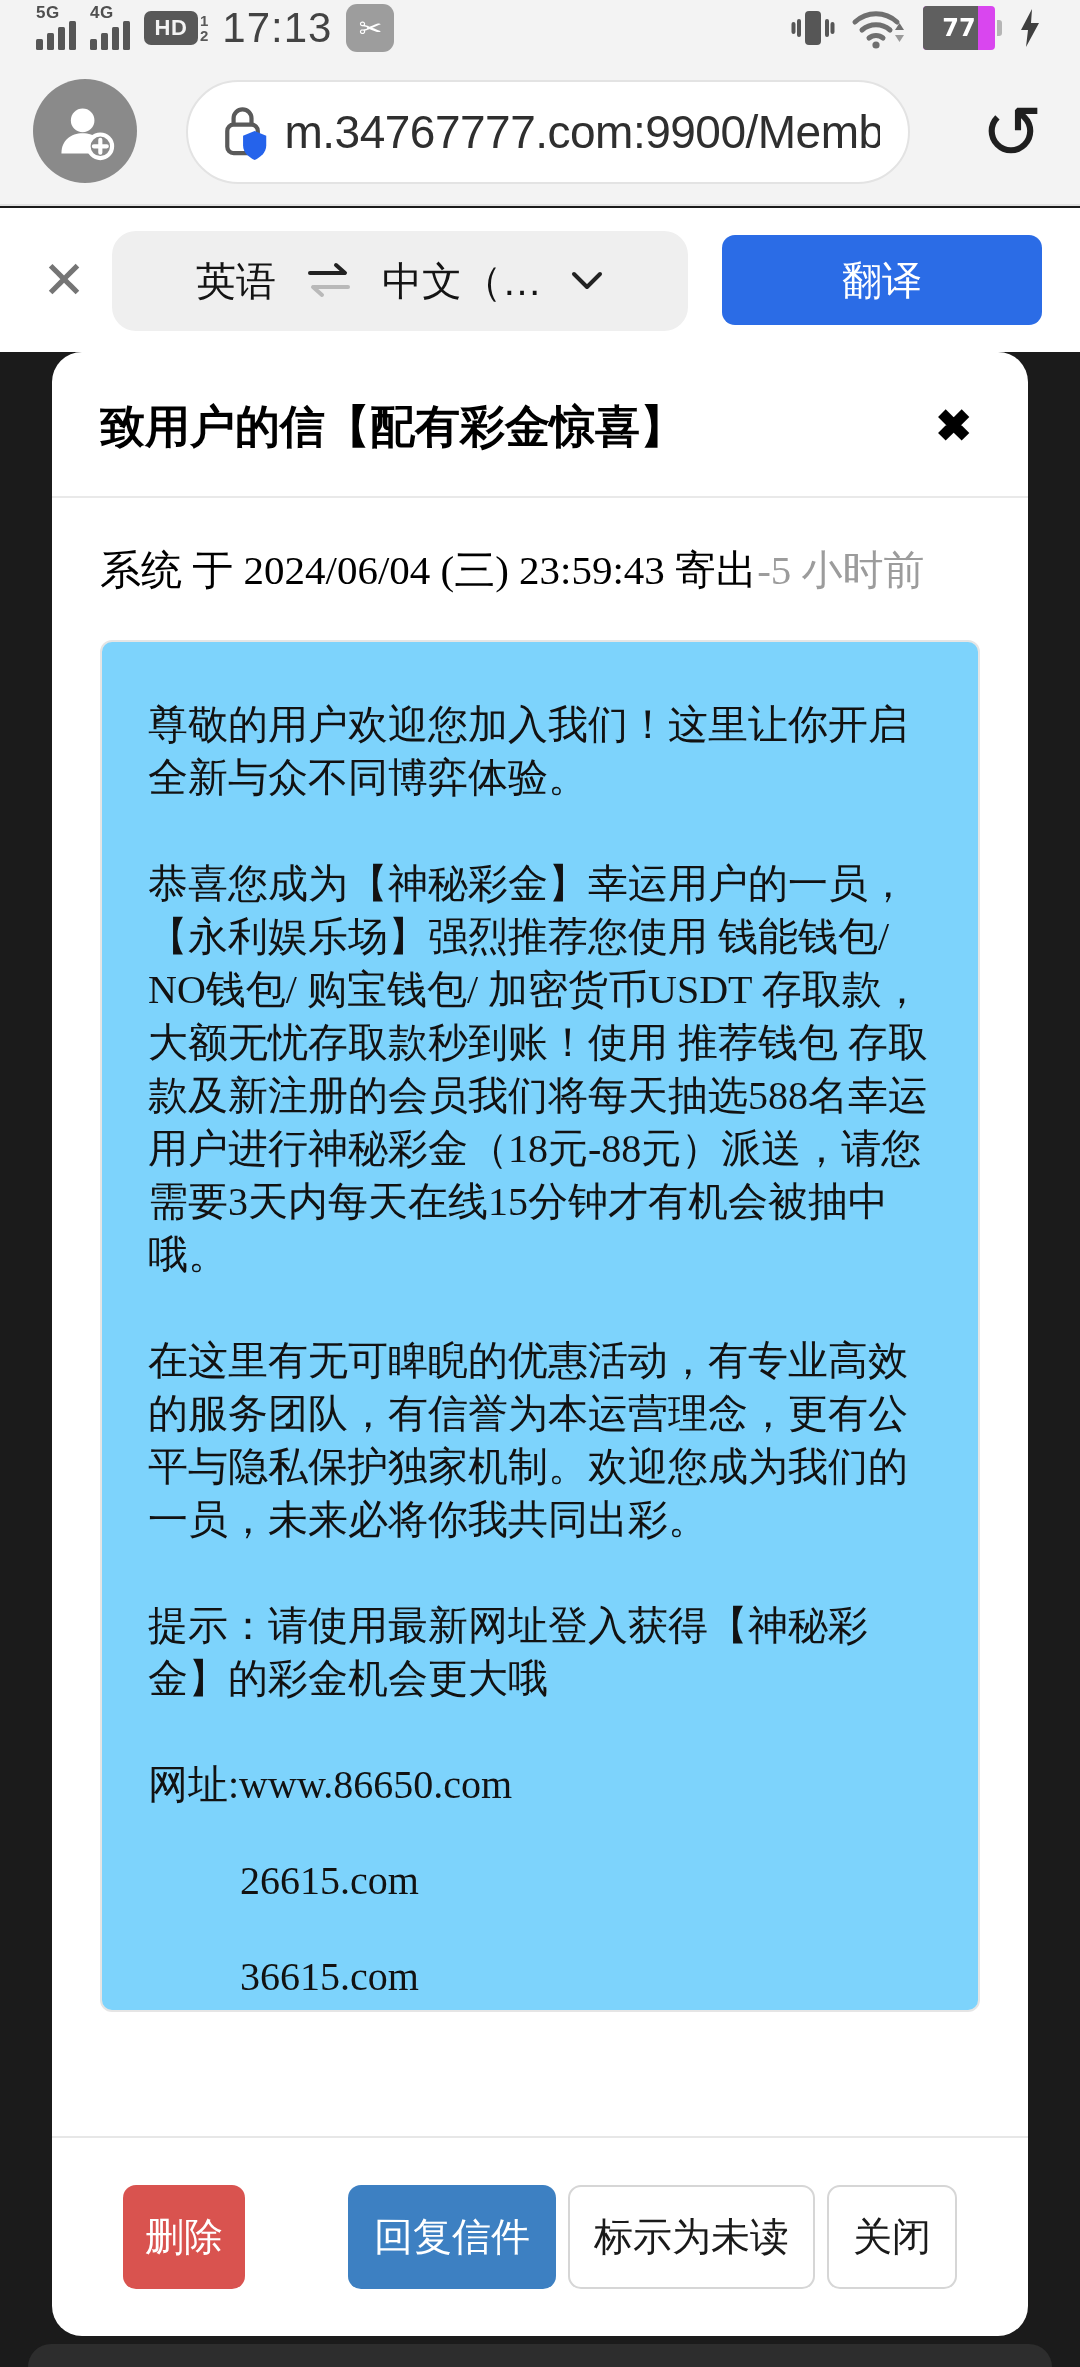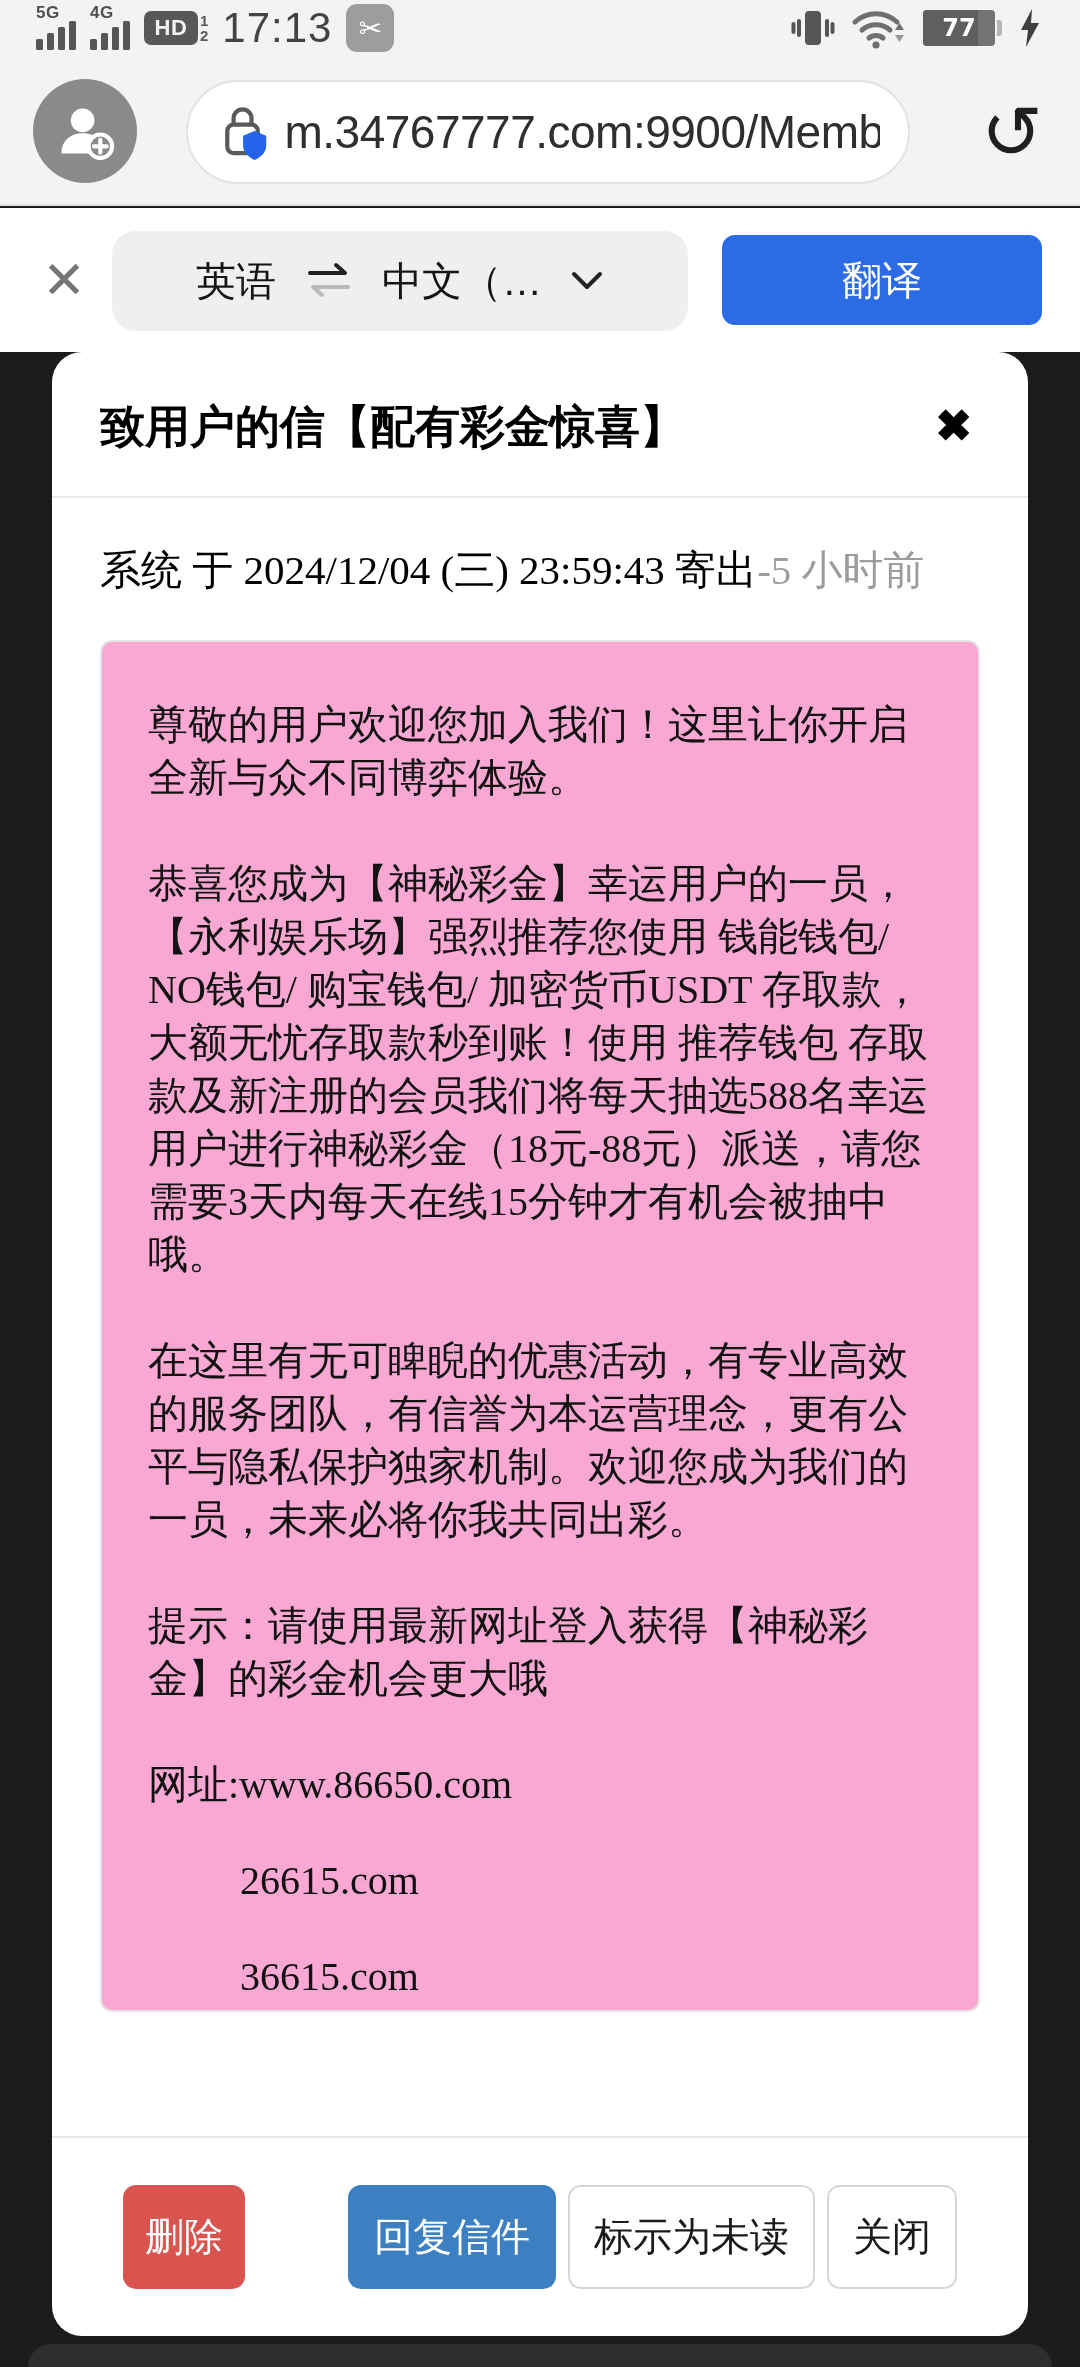--- a/index.html
+++ b/index.html
@@ -18,21 +18,21 @@
   .b1{height:11px}.b2{height:17px}.b3{height:23px}.b4{height:29px}
   .hd-wrap { display:flex; align-items:center; margin-right:10px; }
   .hd-badge { width:54px; height:34px; background:#585858; color:#f3f3f3; border-radius:7px;
     font-size:22px; font-weight:bold; display:flex; align-items:center; justify-content:center; letter-spacing:0.5px;}
   .hd-sub { display:flex; flex-direction:column; margin-left:2px; }
   .hd-sub span { font-size:15px; line-height:15px; font-weight:bold; color:#585858; }
   .sb-time { font-size:42px; color:#434343; font-weight:500; margin:0 14px 0 4px; letter-spacing:1px; }
   .shot-icon { width:48px; height:48px; background:#9d9d9d; border-radius:11px; color:#fff;
     display:flex; align-items:center; justify-content:center; font-size:28px; }
   .sb-right > * { margin-left:16px; }
-  .battery { position:relative; width:72px; height:36px; background:#737373; border-radius:4px; overflow:hidden; }
+  .battery { position:relative; width:72px; height:44px; background:#d946ef; border-radius:4px; overflow:hidden; }
   .battery .fill { position:absolute; left:0; top:0; bottom:0; width:76%; background:#5f5f5f; }
   .battery .pct { position:absolute; inset:0; display:flex; align-items:center; justify-content:center;
     color:#fff; font-size:24px; font-weight:bold; font-family:"DejaVu Sans",sans-serif; }
   .bat-nub { width:5px; height:16px; background:#b5b5b5; border-radius:0 3px 3px 0; margin-left:2px !important; }
 
   
   .toolbar { position:absolute; top:58px; left:0; width:100%; height:148px; background:#f3f3f3;
     border-bottom:2px solid #e1e1e1; z-index:5; }
   .avatar { position:absolute; left:33px; top:21px; width:104px; height:104px; border-radius:50%;
     background:#8a8a8a; display:flex; align-items:center; justify-content:center; }
@@ -62,21 +62,21 @@
   
   .modal { position:absolute; left:52px; top:352px; width:976px; height:1984px; background:#fff;
     border-radius:30px; z-index:6; overflow:hidden; }
   .mhead { position:relative; padding:48px 48px 42px 48px; }
   .mtitle { font-size:45px; font-weight:bold; color:#000; line-height:1.2; }
   .mclose { position:absolute; right:56px; top:48px; font-size:44px; font-weight:bold; color:#000; line-height:1.2; }
   .mdiv { height:2px; background:#e9e9e9; }
   .sender { margin:46px 48px 0 48px; font-family:"Liberation Serif", serif; font-size:41px;
     line-height:52px; color:#000; }
   .sender .ago { color:#9c9c9c; }
-  .msgbox { margin:44px 48px 8px 48px; height:1372px; overflow:hidden; background:#f9a8d4;
+  .msgbox { margin:44px 48px 8px 48px; height:1372px; overflow:hidden; background:#7dd3fc;
     border:2px solid #e5e5e5; border-radius:12px; padding:56px 46px;
     font-family:"Liberation Serif", serif; font-size:40px; line-height:53px; color:#121212; }
   .msgbox p + p { margin-top:53px; }
   .msgbox p.alt { margin-top:43px; margin-left:92px; }
   .mfoot { position:absolute; left:0; right:0; bottom:0; height:200px; border-top:2px solid #e7e7e7;
     display:flex; align-items:center; padding:0 71px; }
   .btn { height:104px; border:none; border-radius:13px; font-size:39px; font-family:inherit;
     display:flex; align-items:center; justify-content:center; }
   .btn-del { background:#d9534f; color:#fff; padding:0 22px; }
   .fspacer { flex:1; }
@@ -187,21 +187,21 @@
   <div class="behind-sheet"></div>
 
   <div class="modal">
     <div class="mhead">
       <div class="mtitle">致用户的信【配有彩金惊喜】</div>
       <div class="mclose">✖</div>
     </div>
     <div class="mdiv"></div>
 
     <div class="sender">
-      <span>系统 于 2024/12/04 (三) 23:59:43 寄出</span><span class="ago">-5 小时前</span>
+      <span>系统 于 2024/06/04 (三) 23:59:43 寄出</span><span class="ago">-5 小时前</span>
     </div>
 
     <div class="msgbox">
       <p>尊敬的用户欢迎您加入我们！这里让你开启全新与众不同博弈体验。</p>
       <p>恭喜您成为【神秘彩金】幸运用户的一员，【永利娱乐场】强烈推荐您使用 钱能钱包/ NO钱包/ 购宝钱包/ 加密货币USDT 存取款，大额无忧存取款秒到账！使用 推荐钱包 存取款及新注册的会员我们将每天抽选588名幸运用户进行神秘彩金（18元-88元）派送，请您需要3天内每天在线15分钟才有机会被抽中哦。</p>
       <p>在这里有无可睥睨的优惠活动，有专业高效的服务团队，有信誉为本运营理念，更有公平与隐私保护独家机制。欢迎您成为我们的一员，未来必将你我共同出彩。</p>
       <p>提示：请使用最新网址登入获得【神秘彩金】的彩金机会更大哦</p>
       <p>网址:www.86650.com</p>
       <p class="alt">26615.com</p>
       <p class="alt">36615.com</p>

